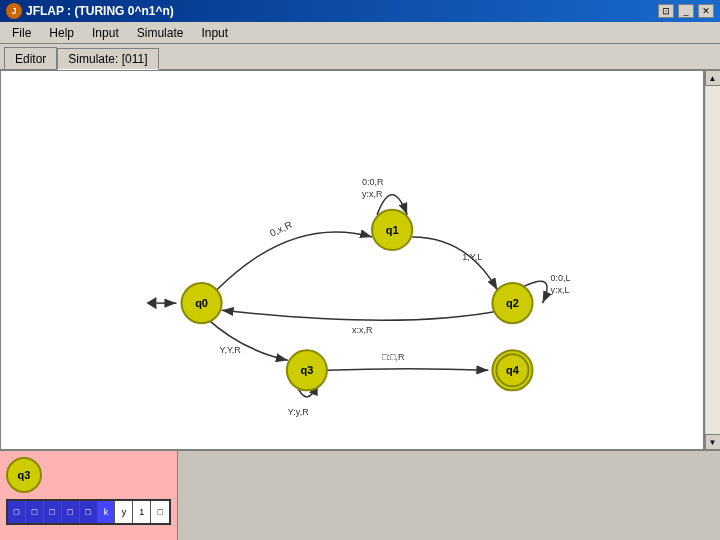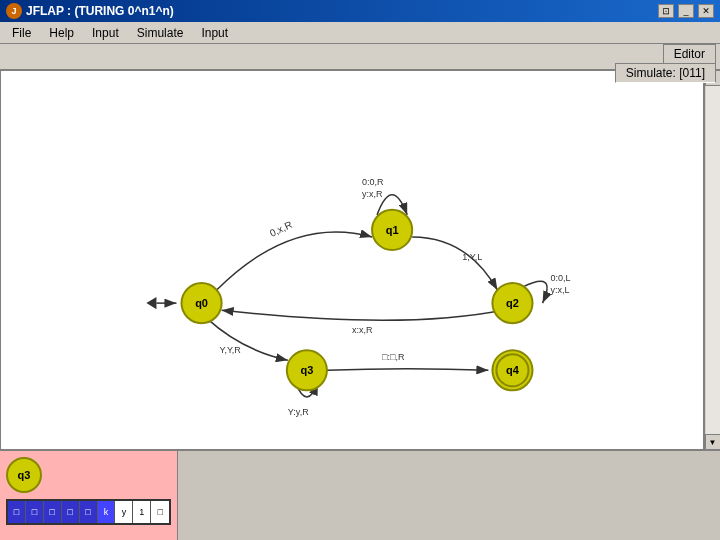--- a/index.html
+++ b/index.html
@@ -69,21 +69,20 @@
     }
 
     
     .tab-bar {
       background: #d4d0c8;
       height: 26px;
       display: flex;
       align-items: flex-end;
       padding: 0 4px;
       border-bottom: 1px solid #808080;
-      flex-direction: column;
     }
     .tab {
       height: 22px;
       padding: 2px 10px;
       border: 1px solid #808080;
       border-bottom: none;
       background: #d4d0c8;
       cursor: pointer;
       font-size: 12px;
       display: flex; align-items: center;

